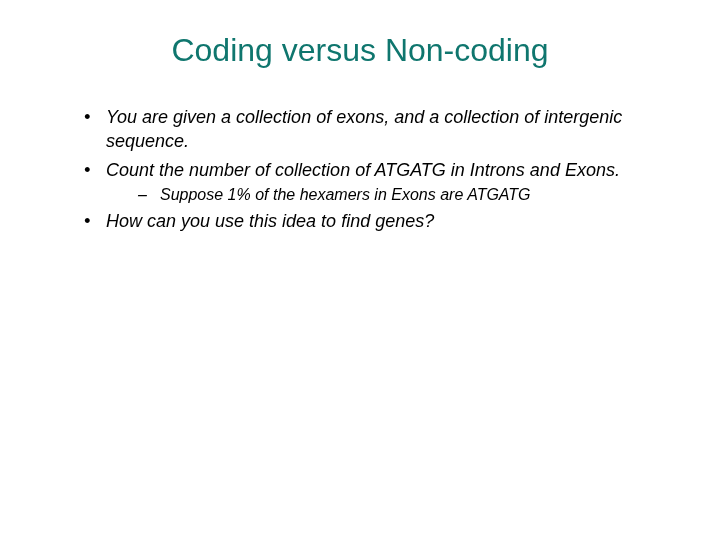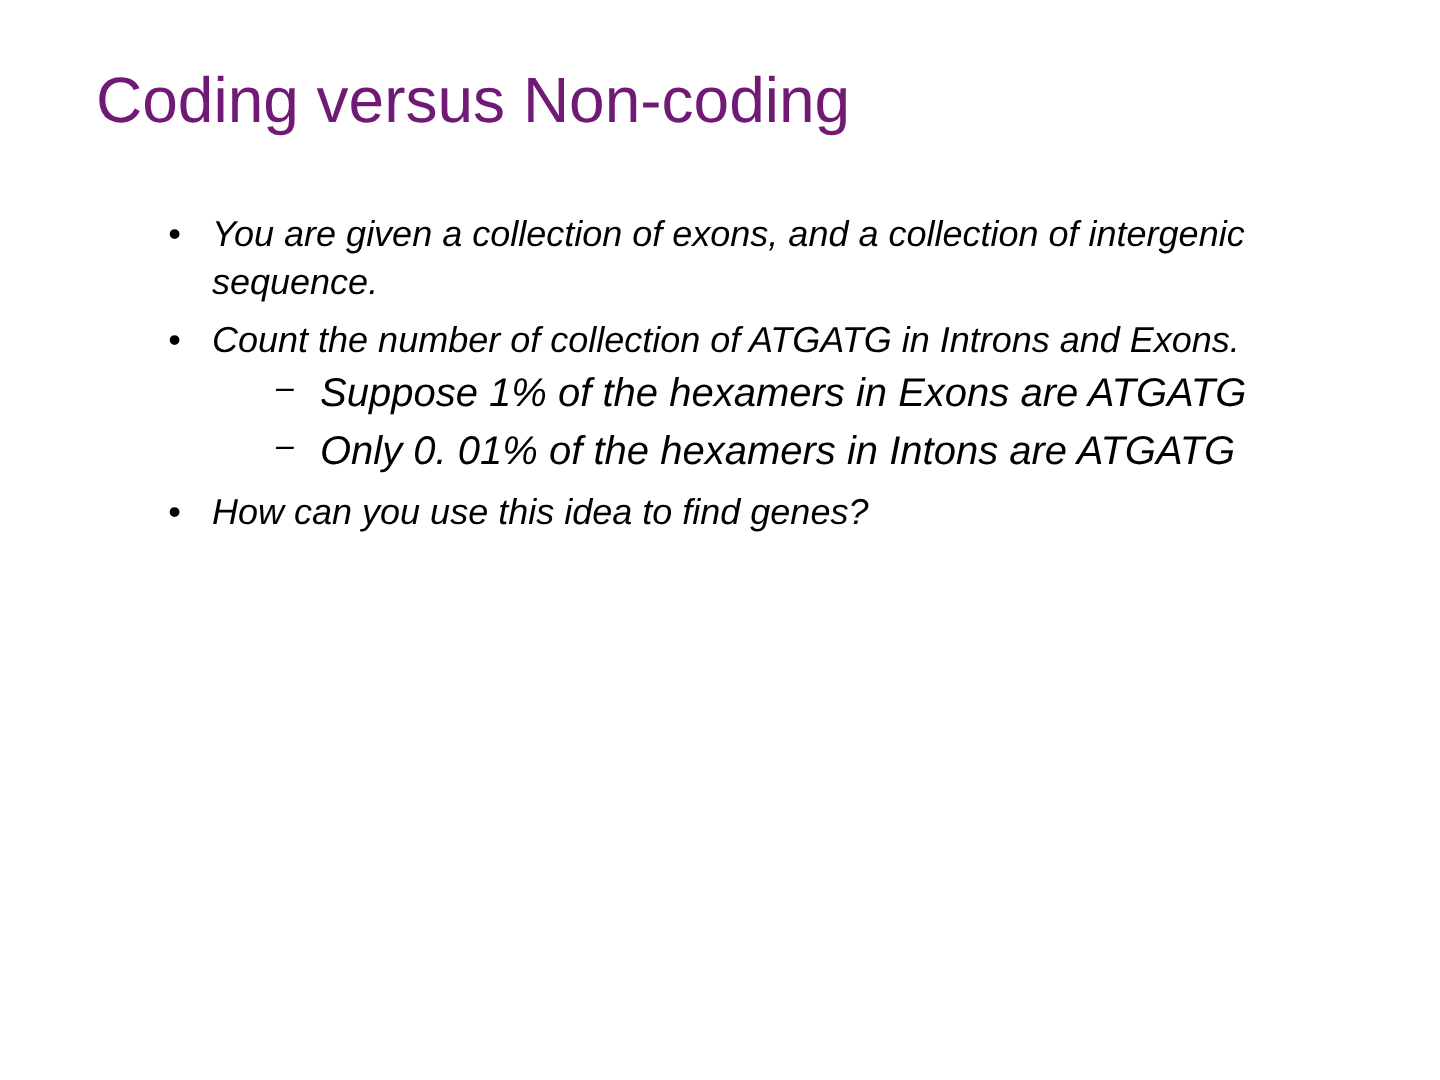--- a/index.html
+++ b/index.html
@@ -1,42 +1,39 @@
 <!DOCTYPE html>
 <html><head>
 <meta charset="utf-8">
 <style>
   * { margin: 0; padding: 0; box-sizing: border-box; }
   html, body { width: 720px; height: 540px; background: #ffffff; font-family: "Comic Sans MS", "Comic Sans", cursive, sans-serif; color: #000; }
   .slide { width: 720px; height: 540px; padding: 24px 48px 24px 48px; }
-  .title { font-size: 32px; color: #701a75; margin-top: 8px; margin-bottom: 36px; font-weight: normal; }
+  .title { text-align: center; font-size: 32px; color: #0f766e; margin-top: 8px; margin-bottom: 36px; font-weight: normal; }
   ul.level1 { list-style: none; margin-left: 36px; }
   ul.level1 > li { position: relative; padding-left: 22px; font-size: 18px; line-height: 1.35; margin-bottom: 4px; font-style: italic; }
   ul.level1 > li::before { content: "•"; position: absolute; left: 0; top: 0; font-size: 18px; }
   ul.level2 { list-style: none; margin-left: 32px; margin-top: 2px; margin-bottom: 4px; }
-  ul.level2 > li { position: relative; padding-left: 22px; font-size: 20px; line-height: 1.35; margin-bottom: 2px; }
+  ul.level2 > li { position: relative; padding-left: 22px; font-size: 16px; line-height: 1.35; margin-bottom: 2px; }
   ul.level2 > li::before { content: "–"; position: absolute; left: 0; top: 0; font-size: 16px; }
 </style>
 </head>
 <body>
 
 <div class="slide">
   <h1 class="title">Coding versus Non-coding</h1>
   <ul class="level1">
     <li>
       <span>You are given a collection of exons, and a collection of intergenic sequence.</span>
     </li>
     <li>
       <span>Count the number of collection of ATGATG in Introns and Exons.</span>
       <ul class="level2">
         <li>
           <span>Suppose 1% of the hexamers in Exons are ATGATG</span>
         </li>
-        <li>
-          <span>Only 0. 01% of the hexamers in Intons are ATGATG</span>
-        </li>
       </ul>
     </li>
     <li>
       <span>How can you use this idea to find genes?</span>
     </li>
   </ul>
 </div>
 
 </body></html>

